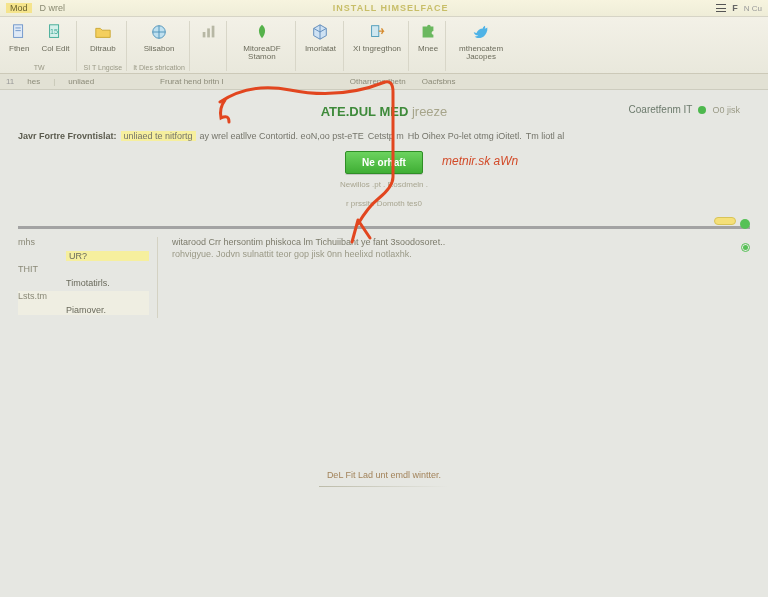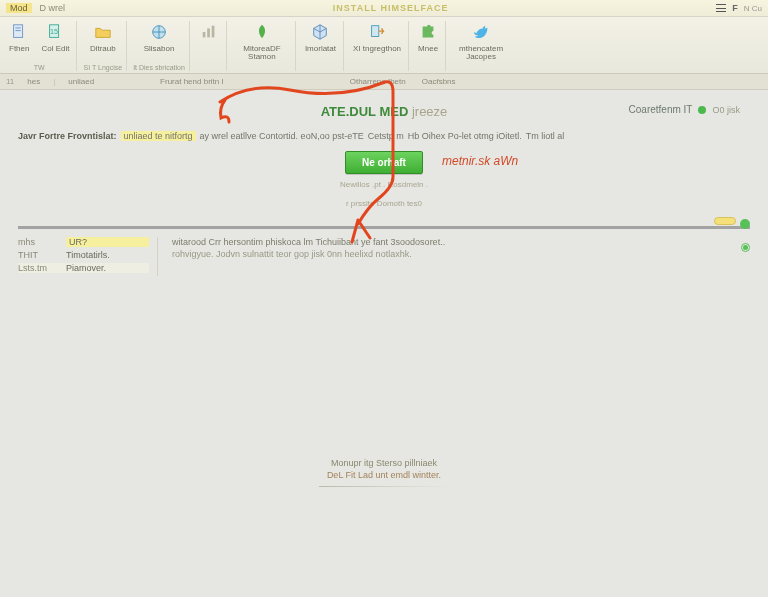--- a/index.html
+++ b/index.html
@@ -49,21 +49,21 @@
   .greenbtn { background:linear-gradient(#6cd35f,#3fae34); border:1px solid #2f8e26; color:#fff; font-size:10px; font-weight:600; padding:5px 16px; border-radius:2px; cursor:pointer; box-shadow:0 1px 0 rgba(0,0,0,.15); }
   .sidecall { position:absolute; left:calc(50% + 58px); top:3px; color:#d24a28; font-size:12px; font-style:italic; }
   .subnote { text-align:center; color:#a8a590; font-size:8px; margin-top:6px; }
   .subnote2 { text-align:center; color:#a8a590; font-size:8px; margin-top:10px; }
 
   
   .panel { display:flex; margin-top:18px; border-top:3px solid #a3a3a3; padding-top:8px; }
   .panel-left { width:140px; border-right:1px solid #d4d2c3; padding-right:8px; }
   .panel-left .row { display:flex; gap:8px; font-size:9px; margin-bottom:3px; }
   .panel-left .row .k { width:40px; color:#8a8977; }
-  .panel-left .row .v { color:#6a6a5c; flex:1; }
+  .panel-left .row .v { color:#6a6a5c; flex:1;margin-top:14px; }
   .panel-left .row .hlv { background:#f6ef9e; padding:0 3px; }
   .panel-left .row.sel { background:#efeee2; }
 
   .panel-right { flex:1; padding-left:14px; position:relative; }
   .panel-right .line { font-size:9px; color:#7c7b6b; margin-bottom:2px; }
   .panel-right .badge { position:absolute; right:0; top:-18px; width:10px; height:10px; border-radius:50%; background:#56c156; }
   .panel-right .pill { position:absolute; right:14px; top:-20px; width:22px; height:8px; background:#f5e079; border-radius:4px; border:1px solid #d8c458; }
   .panel-right .dot2 { position:absolute; right:0; top:6px; width:9px; height:9px; border:1px solid #56c156; border-radius:50%; }
   .panel-right .dot2::after{ content:""; display:block; width:5px;height:5px;background:#56c156;border-radius:50%;margin:1px;}
   .panel-right .grey { color:#9a9986; }
@@ -279,21 +279,20 @@
       <span class="badge"></span>
       <span class="dot2"></span>
       <div class="line">witarood  Crr hersontim phiskoca lm  Tichuiibant ye  fant 3soodosoret..</div>
       <div class="line grey">rohvigyue.   Jodvn sulnattit  teor gop jisk 0nn    heelixd notlaxhk.</div>
     </div>
   </div>
 
 </div>
 
 <div class="footer">
-  <div class="fl1">Monupr itg Sterso pillniaek</div>
   <div class="fl2">DeL  Fit Lad unt emdl wintter.</div>
   <div class="rule"></div>
 </div>
 
 <svg class="anno" viewBox="0 0 220 190">
   <path d="M20 30 q30 -20 70 -12 q50 10 95 -8 q8 -2 8 10 l0 85 q0 10 -15 22 q-10 8 -20 25" stroke="#e2461f" stroke-width="3" fill="none" stroke-linecap="round"></path>
   <path d="M158 148 l12 18 m-12 -18 l-6 22" stroke="#e2461f" stroke-width="3" fill="none" stroke-linecap="round"></path>
   <path d="M25 28 q-6 8 -4 18 q8 -4 8 4" stroke="#e2461f" stroke-width="3" fill="none" stroke-linecap="round"></path>
 </svg>
 

